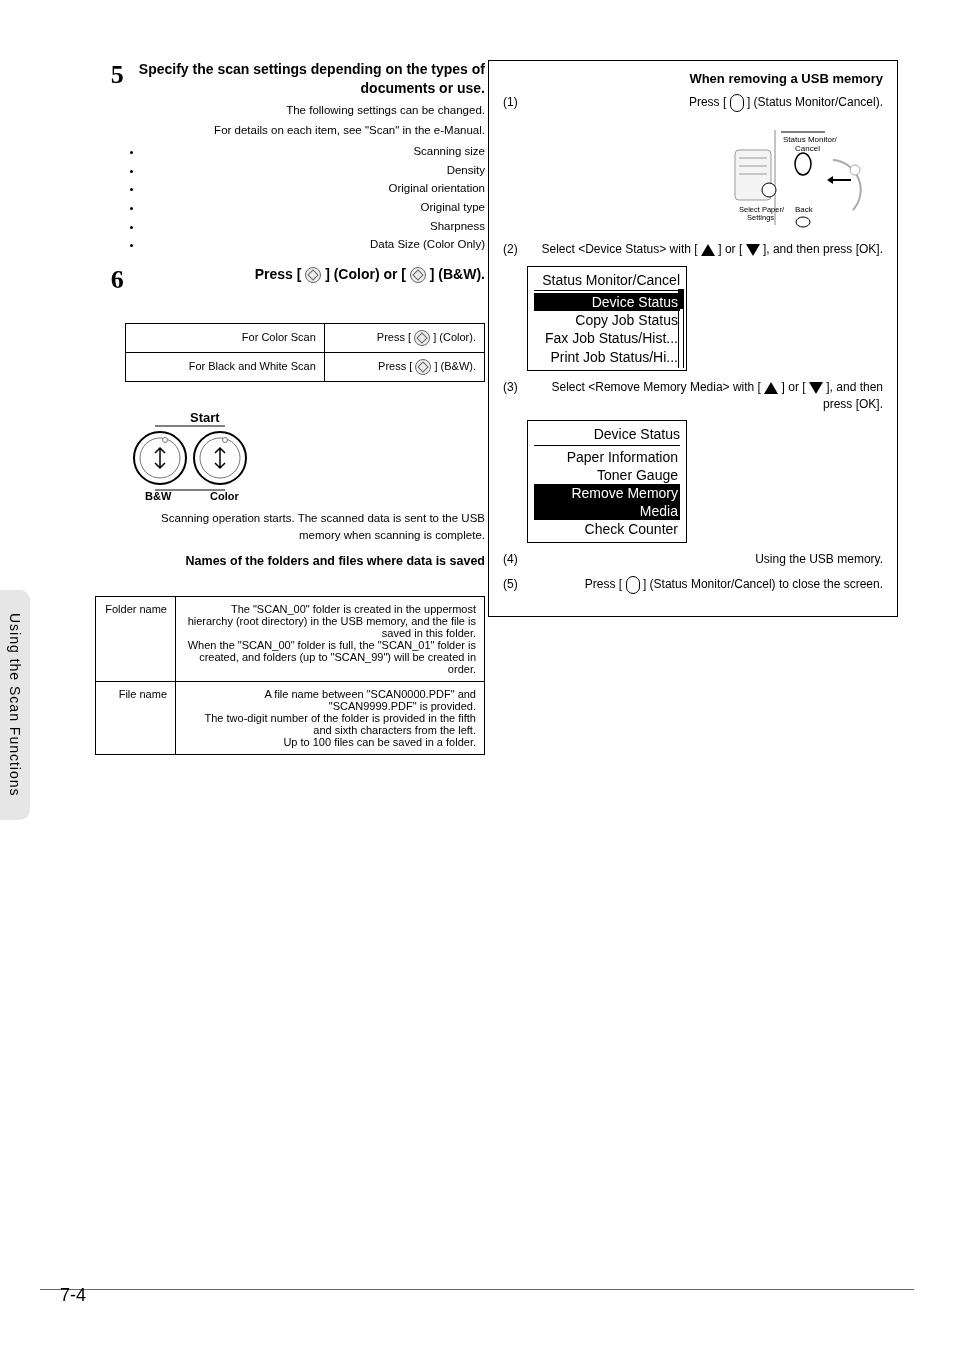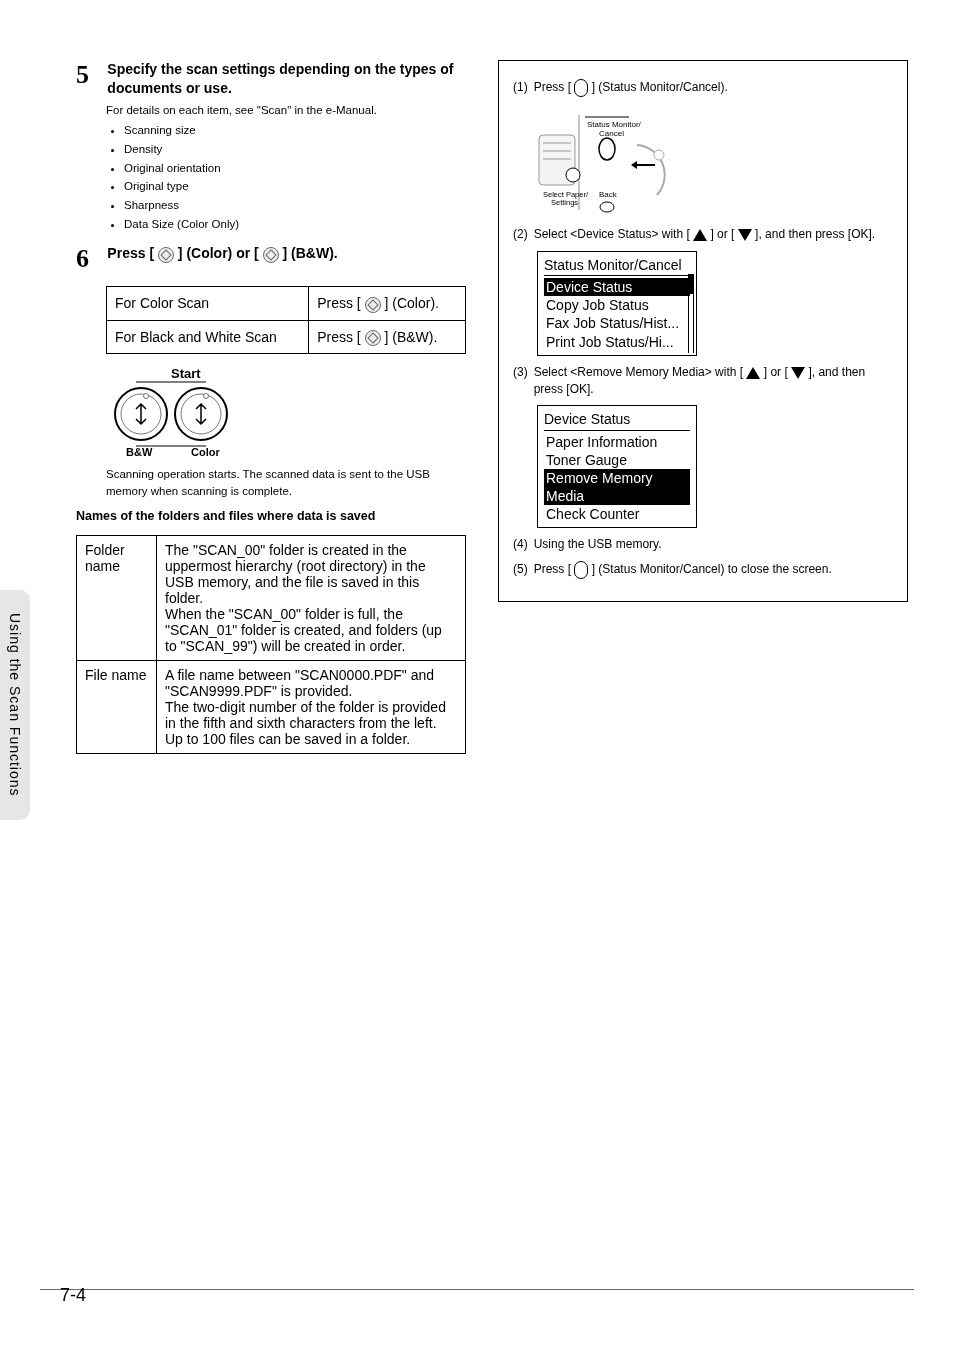--- a/index.html
+++ b/index.html
@@ -7,23 +7,24 @@
     margin: 0;
     font-family: "Helvetica Neue", Arial, sans-serif;
     font-size: 12px;
     color: #000;
     background: #fff;
     width: 954px;
     height: 1350px;
     position: relative;
   }
   .page {
-    padding: 60px 40px 40px 76px;
+    padding: 60px 40px 40px 95px;
     display: flex;
-    gap: 32px;
+    gap: 3px;
+    text-align: right;
   }
   .col {
     flex: 1;
     min-width: 0;
   }
   .col-left { max-width: 390px; }
   .col-right { max-width: 410px; }
   .step-num {
     font-family: Georgia, "Times New Roman", serif;
     font-weight: bold;
@@ -48,22 +49,22 @@
   .step-body p { margin: 4px 0; }
   ul.bullets {
     list-style: disc;
     margin: 4px 0 12px 18px;
     padding: 0;
   }
   ul.bullets li { margin: 2px 0; }
   table.simple {
     border-collapse: collapse;
     width: 100%;
-    margin: 12px 0;
-    font-size: 14px;
+    margin: 28px 0;
+    font-size: 11px;
   }
   table.simple td {
     border: 1px solid #000;
     padding: 6px 8px;
     vertical-align: top;
   }
   .section-subhead {
     font-weight: bold;
     font-size: 12.5px;
     margin: 10px 0 6px 0;
@@ -193,20 +194,21 @@
 </div>
 
 <div class="page">
 
   <div class="col col-left">
 
     <div>
       <span class="step-num">5</span>
       <span class="step-head">Specify the scan settings depending on the types of documents or use.</span>
       <div class="step-body">
+        <p>The following settings can be changed.</p>
         <p>For details on each item, see "Scan" in the e-Manual.</p>
         <ul class="bullets">
           <li>Scanning size</li>
           <li>Density</li>
           <li>Original orientation</li>
           <li>Original type</li>
           <li>Sharpness</li>
           <li>Data Size (Color Only)</li>
         </ul>
       </div>
@@ -277,20 +279,21 @@
 Up to 100 files can be saved in a folder.</td>
         </tr>
       </tbody>
         </table>
     </div>
 
   </div>
 
   <div class="col col-right">
     <div class="callout">
+      <div class="callout-title">When removing a USB memory</div>
 
       <div class="numstep">
         <span class="n">(1)</span>
         <span class="t">
           <span>Press [ </span><span class="round-btn"></span><span> ] (Status Monitor/Cancel).</span>
         </span>
       </div>
 
       <div class="device-img">
         <svg width="150" height="110" viewBox="0 0 150 110">

